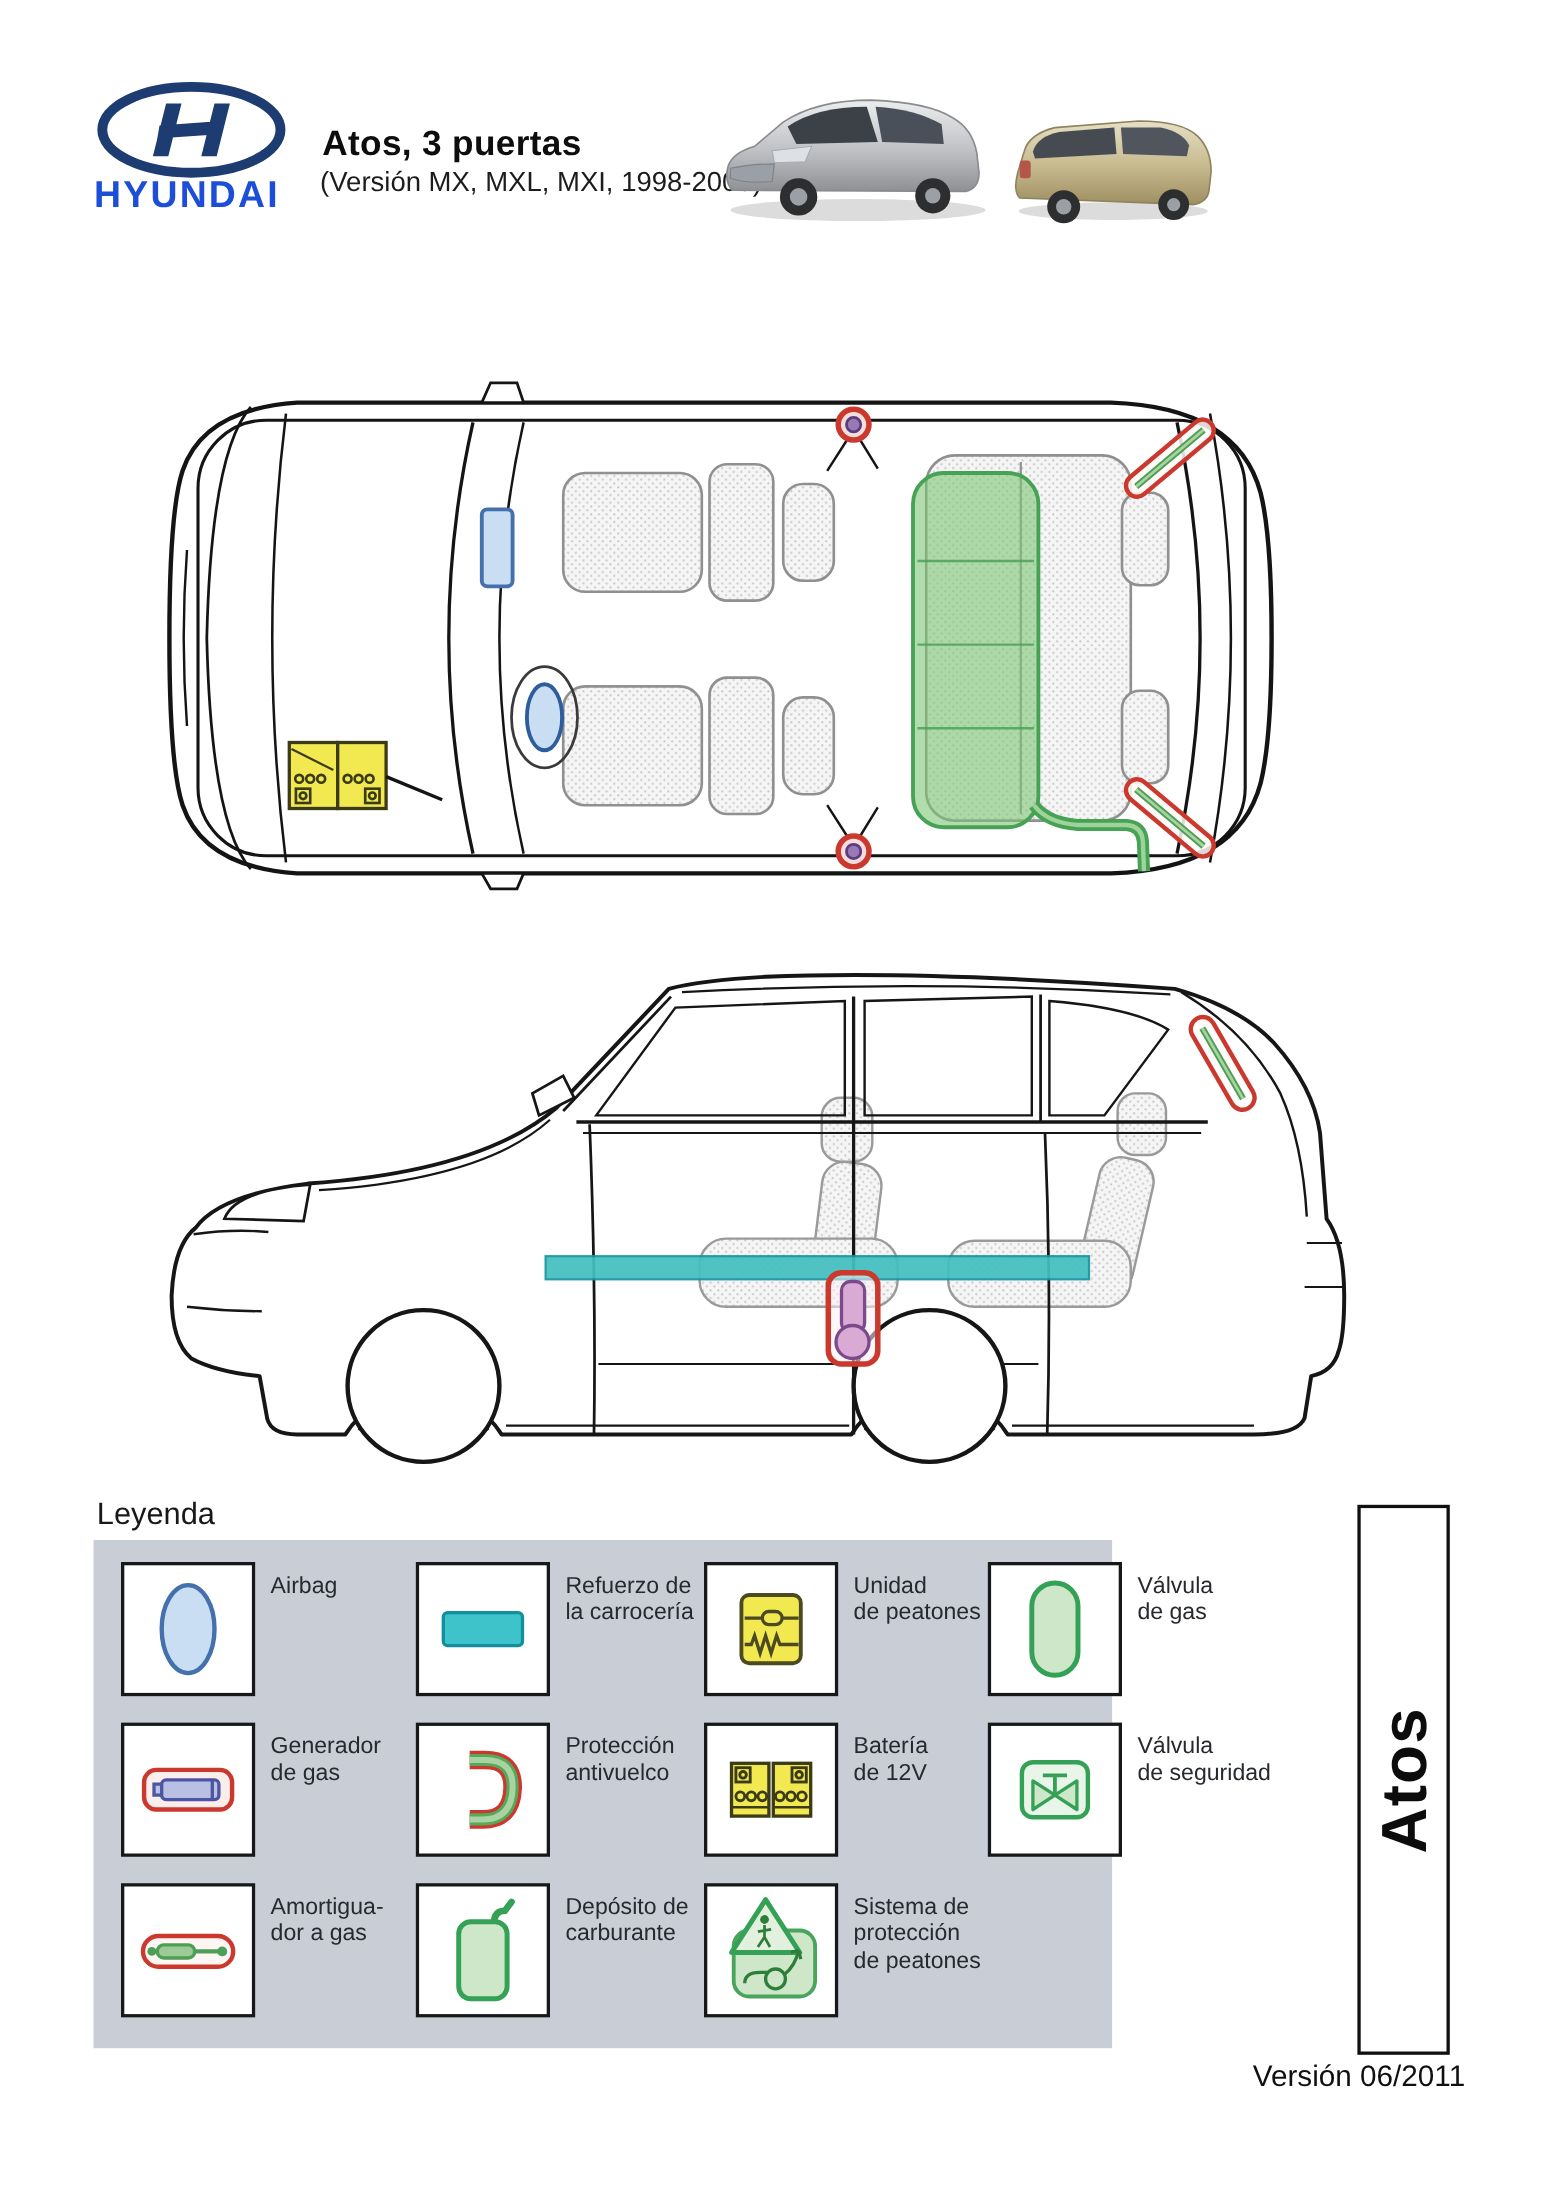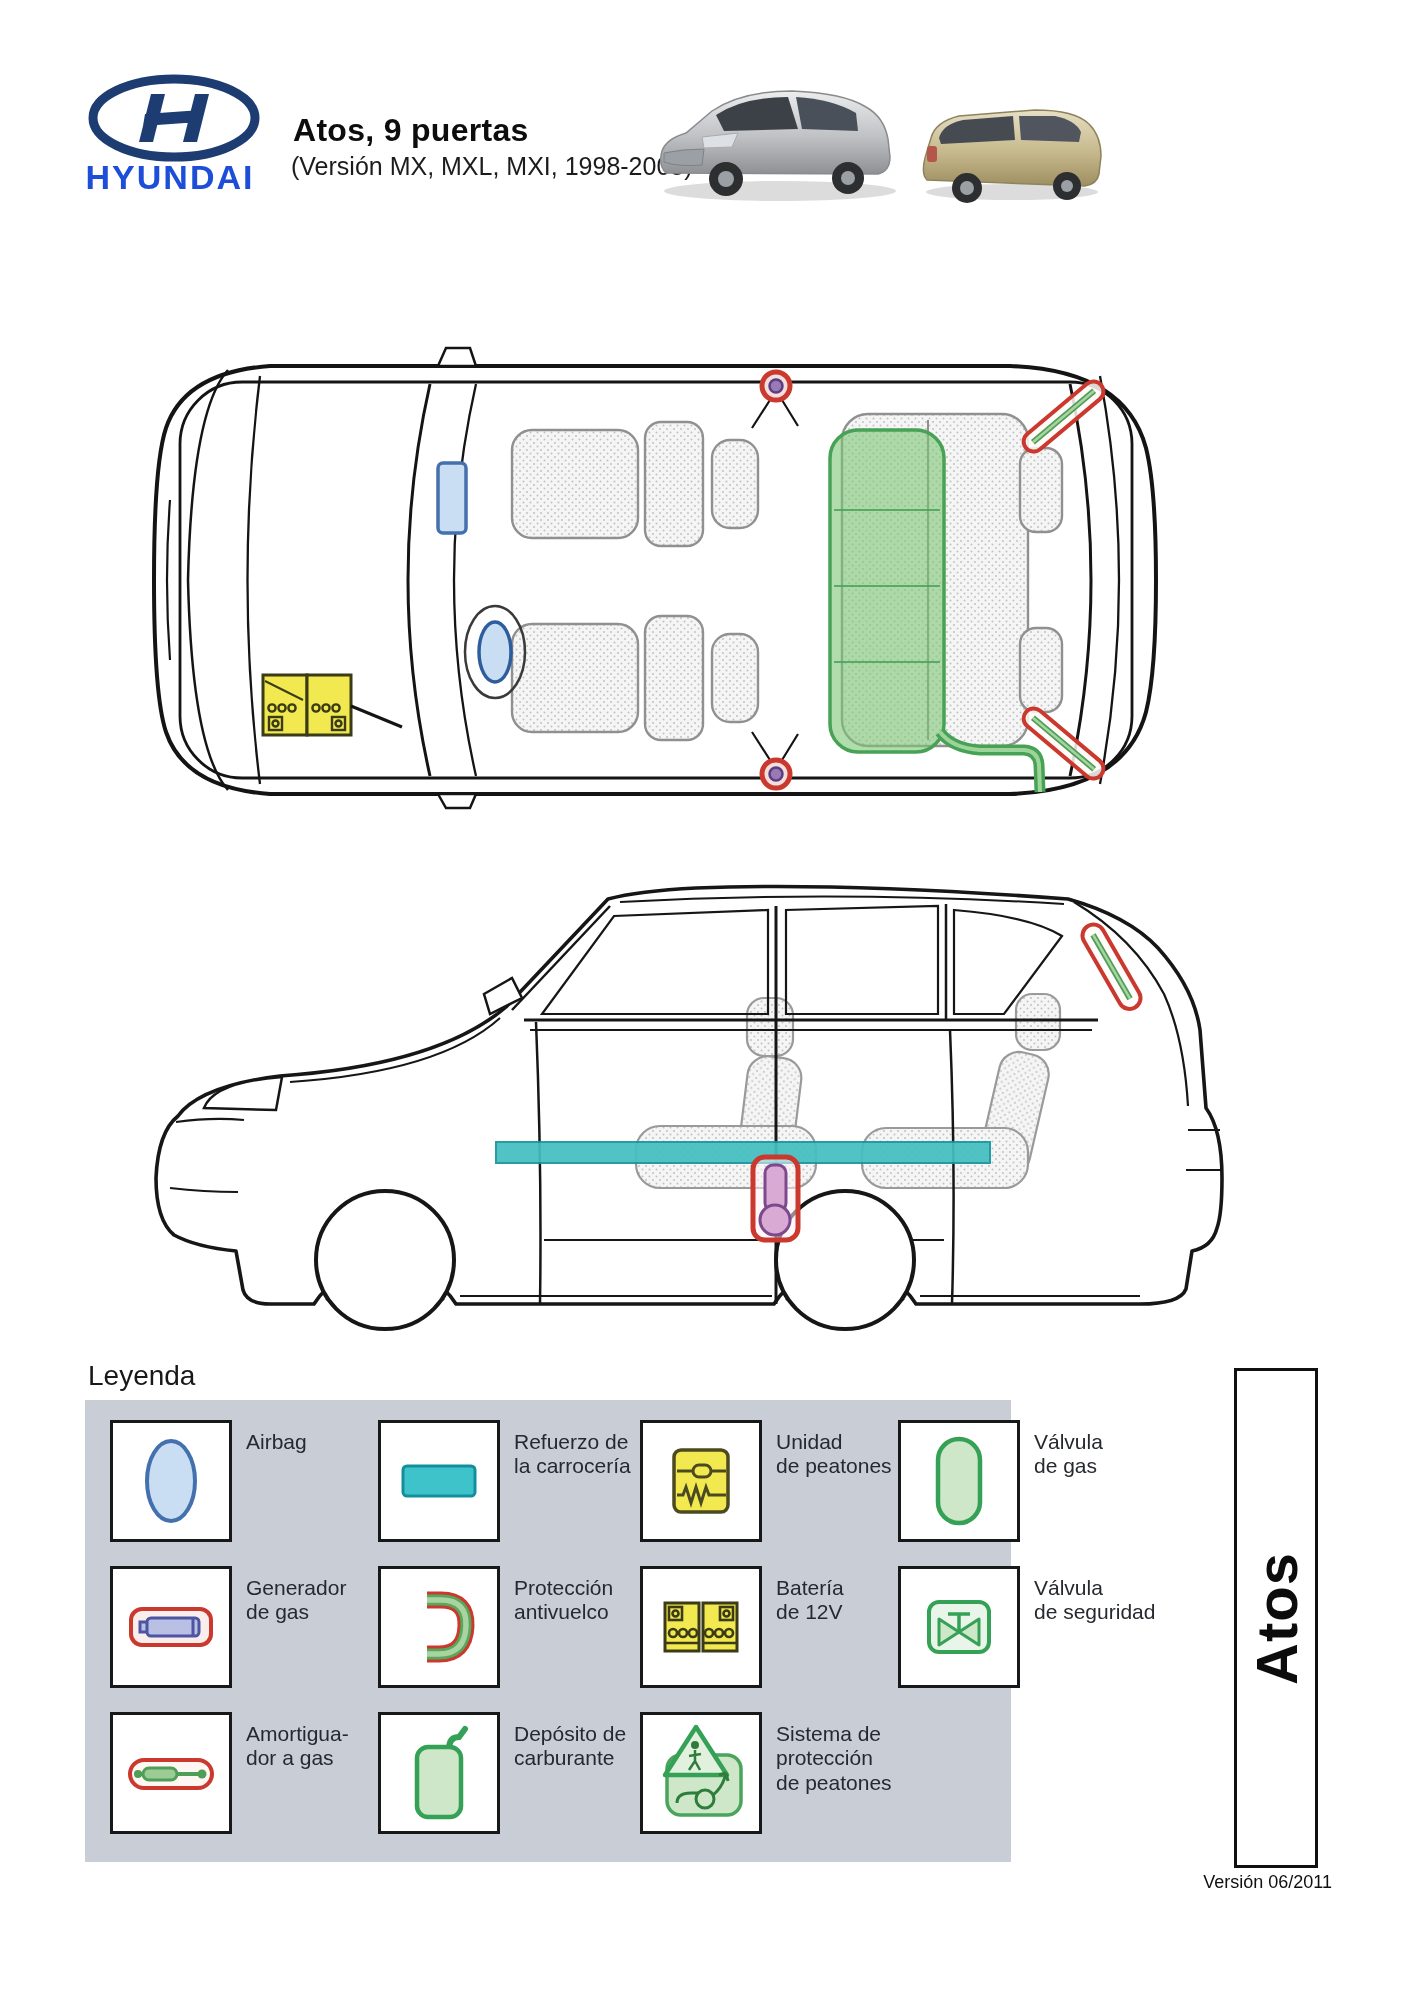--- a/index.html
+++ b/index.html
@@ -17,34 +17,34 @@
   #legend-grid{position:absolute;left:25px;top:20px;display:grid;
                grid-template-columns:268px 262px 258px 280px;grid-auto-rows:146px;}
   .legend-cell{display:flex;align-items:flex-start;}
   .icon-box{width:116px;height:116px;background:#ffffff;border:3px solid #16181a;flex:0 0 auto;}
   .legend-label{margin-left:14px;padding-top:10px;font-size:21px;line-height:1.16;color:#26292e;
                 white-space:pre-line;}
   
   #atos-tab{left:1234px;top:1368px;width:78px;height:494px;background:#ffffff;border:3px solid #101010;
             display:flex;align-items:center;justify-content:center;}
   #atos-tab span{transform:rotate(-90deg);font-size:58px;font-weight:700;color:#0c0c0c;letter-spacing:1px;}
-  #version{left:1020px;top:1872px;width:312px;text-align:right;font-size:18px;color:#101010;}
+  #version{left:1020px;top:1872px;width:312px;text-align:right;font-size:27px;color:#101010;}
 </style>
 </head>
 <body>
 
 <div id="page">
 
   <svg class="abs" style="left:85px;top:72px" width="178" height="92" viewBox="0 0 178 92">
     <ellipse cx="89" cy="46" rx="81" ry="39" fill="none" stroke="#1d3c72" stroke-width="9"></ellipse>
     <path d="M 54 70 L 66 22 L 80 22 L 68 70 Z  M 98 70 L 110 22 L 124 22 L 112 70 Z
              M 60 42 L 116 38 L 114 50 L 58 54 Z" fill="#1d3c72"></path>
   </svg>
   <div class="abs" id="brand-word">HYUNDAI</div>
-  <div class="abs" id="title">Atos, 9 puertas</div>
+  <div class="abs" id="title">Atos, 3 puertas</div>
   <div class="abs" id="subtitle">(Versión MX, MXL, MXI, 1998-2008)</div>
 
   <svg class="abs" style="left:650px;top:75px" width="260" height="132" viewBox="0 0 260 132">
     <defs>
       <linearGradient id="silverG" x1="0" y1="0" x2="0" y2="1">
         <stop offset="0" stop-color="#eceded"></stop>
           <stop offset="0.55" stop-color="#c0c1c5"></stop>
         <stop offset="1" stop-color="#8f9094"></stop>
       </linearGradient>
     </defs>

